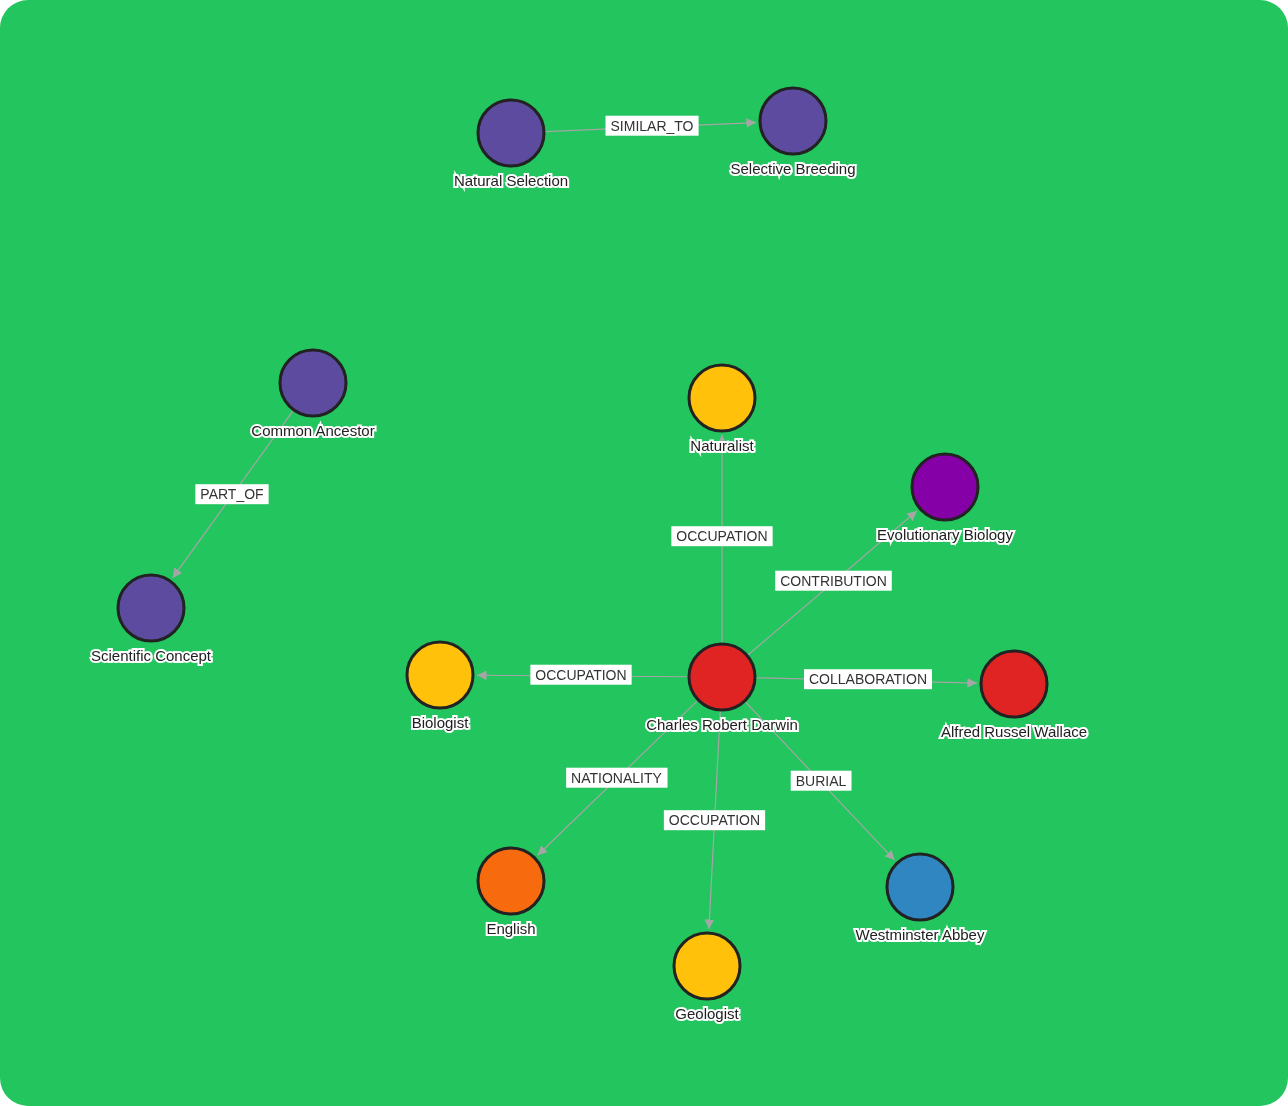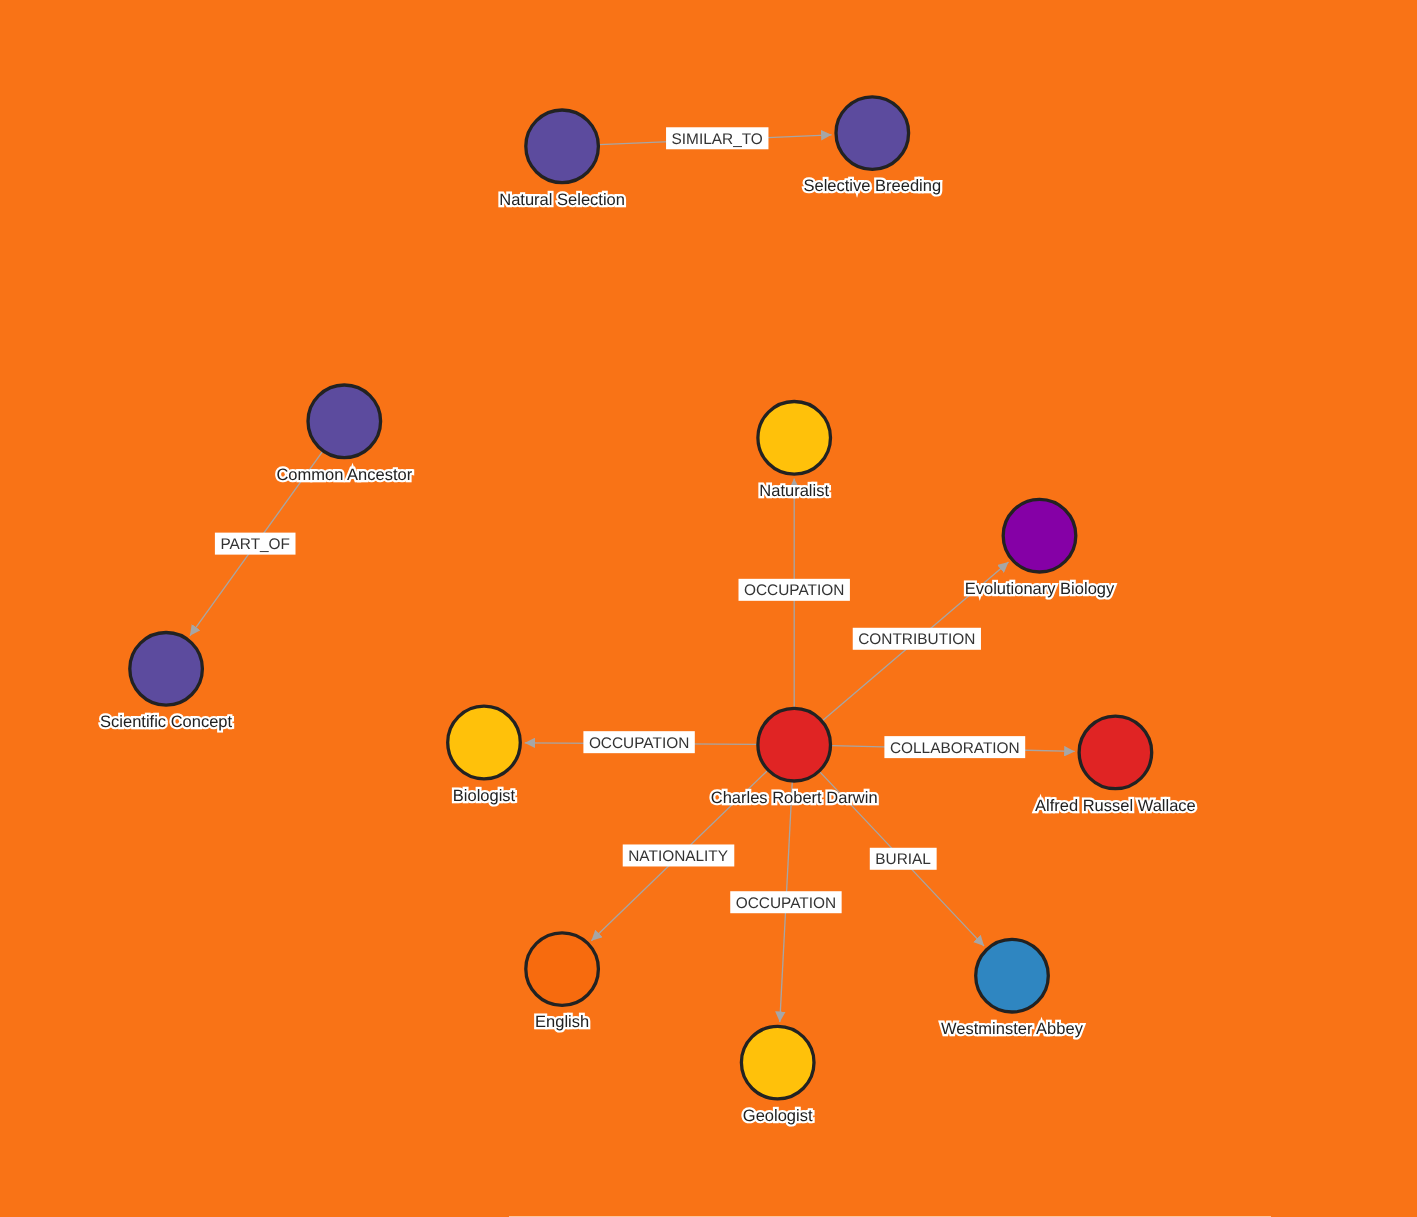--- a/index.html
+++ b/index.html
@@ -5,22 +5,23 @@
   html, body {
     margin: 0;
     padding: 0;
     background: #ffffff;
     font-family: "Liberation Sans", "DejaVu Sans", sans-serif;
   }
   .canvas {
     position: relative;
     width: 1288px;
     height: 1106px;
-    background: #f97316;
+    background: #22c55e;
     overflow: hidden;
+    border-radius: 28px;
   }
   svg { display: block; width: 1288px; height: 1106px; }
 
   .edge-line {
     fill: none;
     stroke-width: 1.2px;
   }
   .node-circle {
     stroke-width: 3px;
   }

